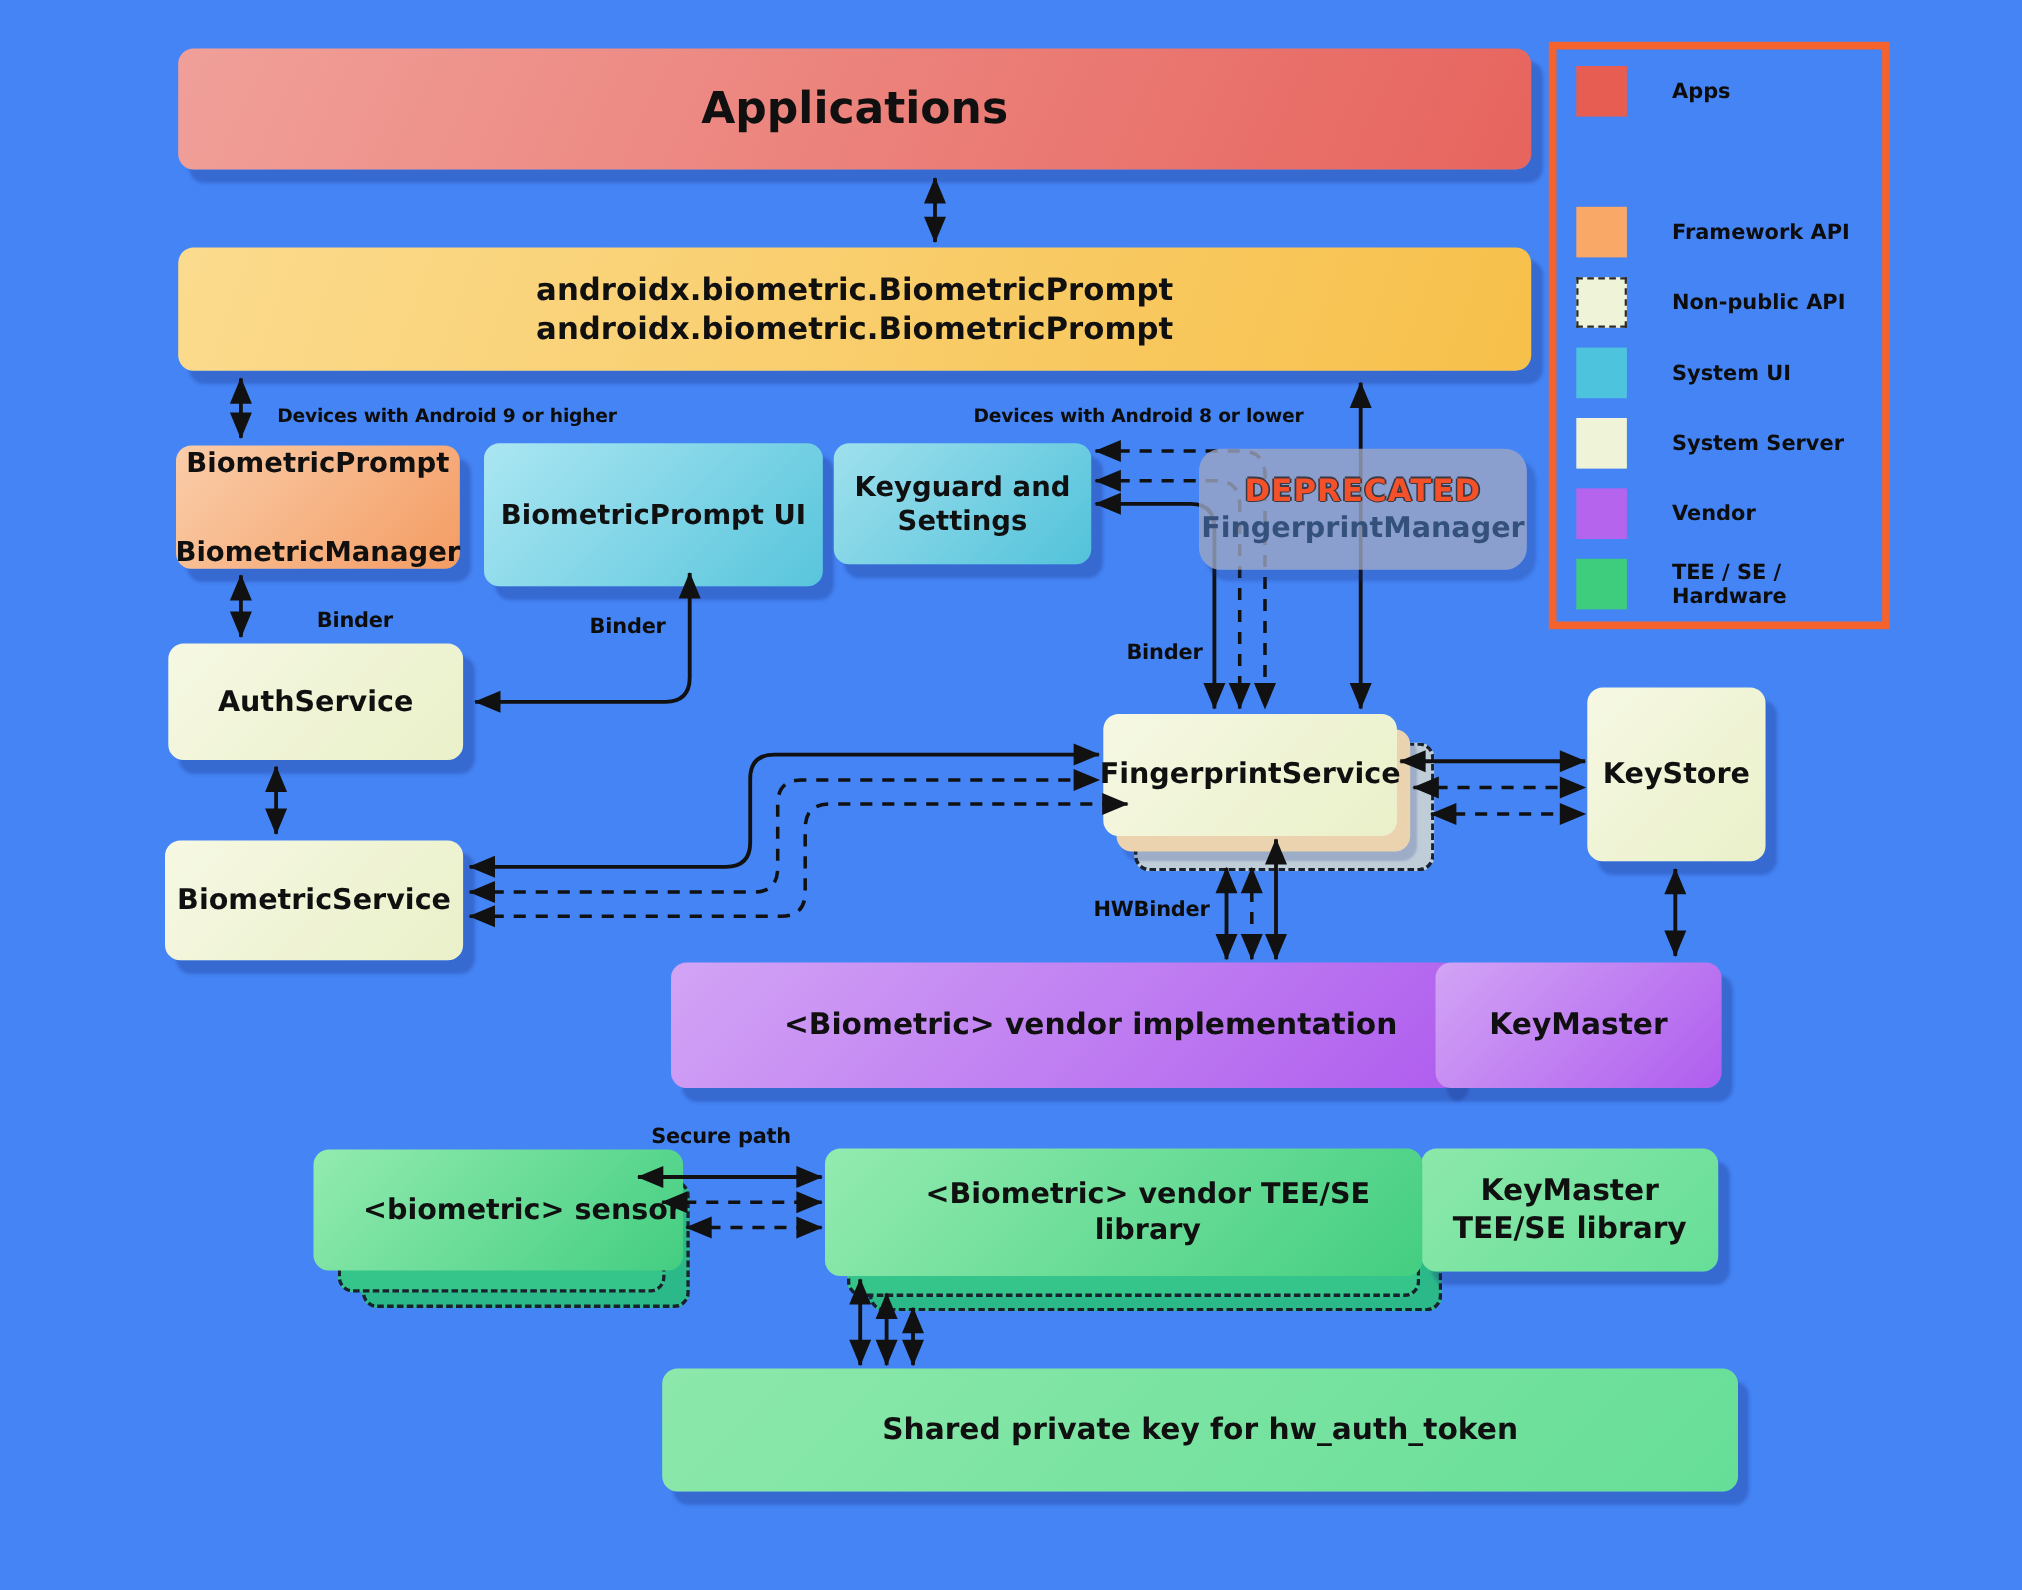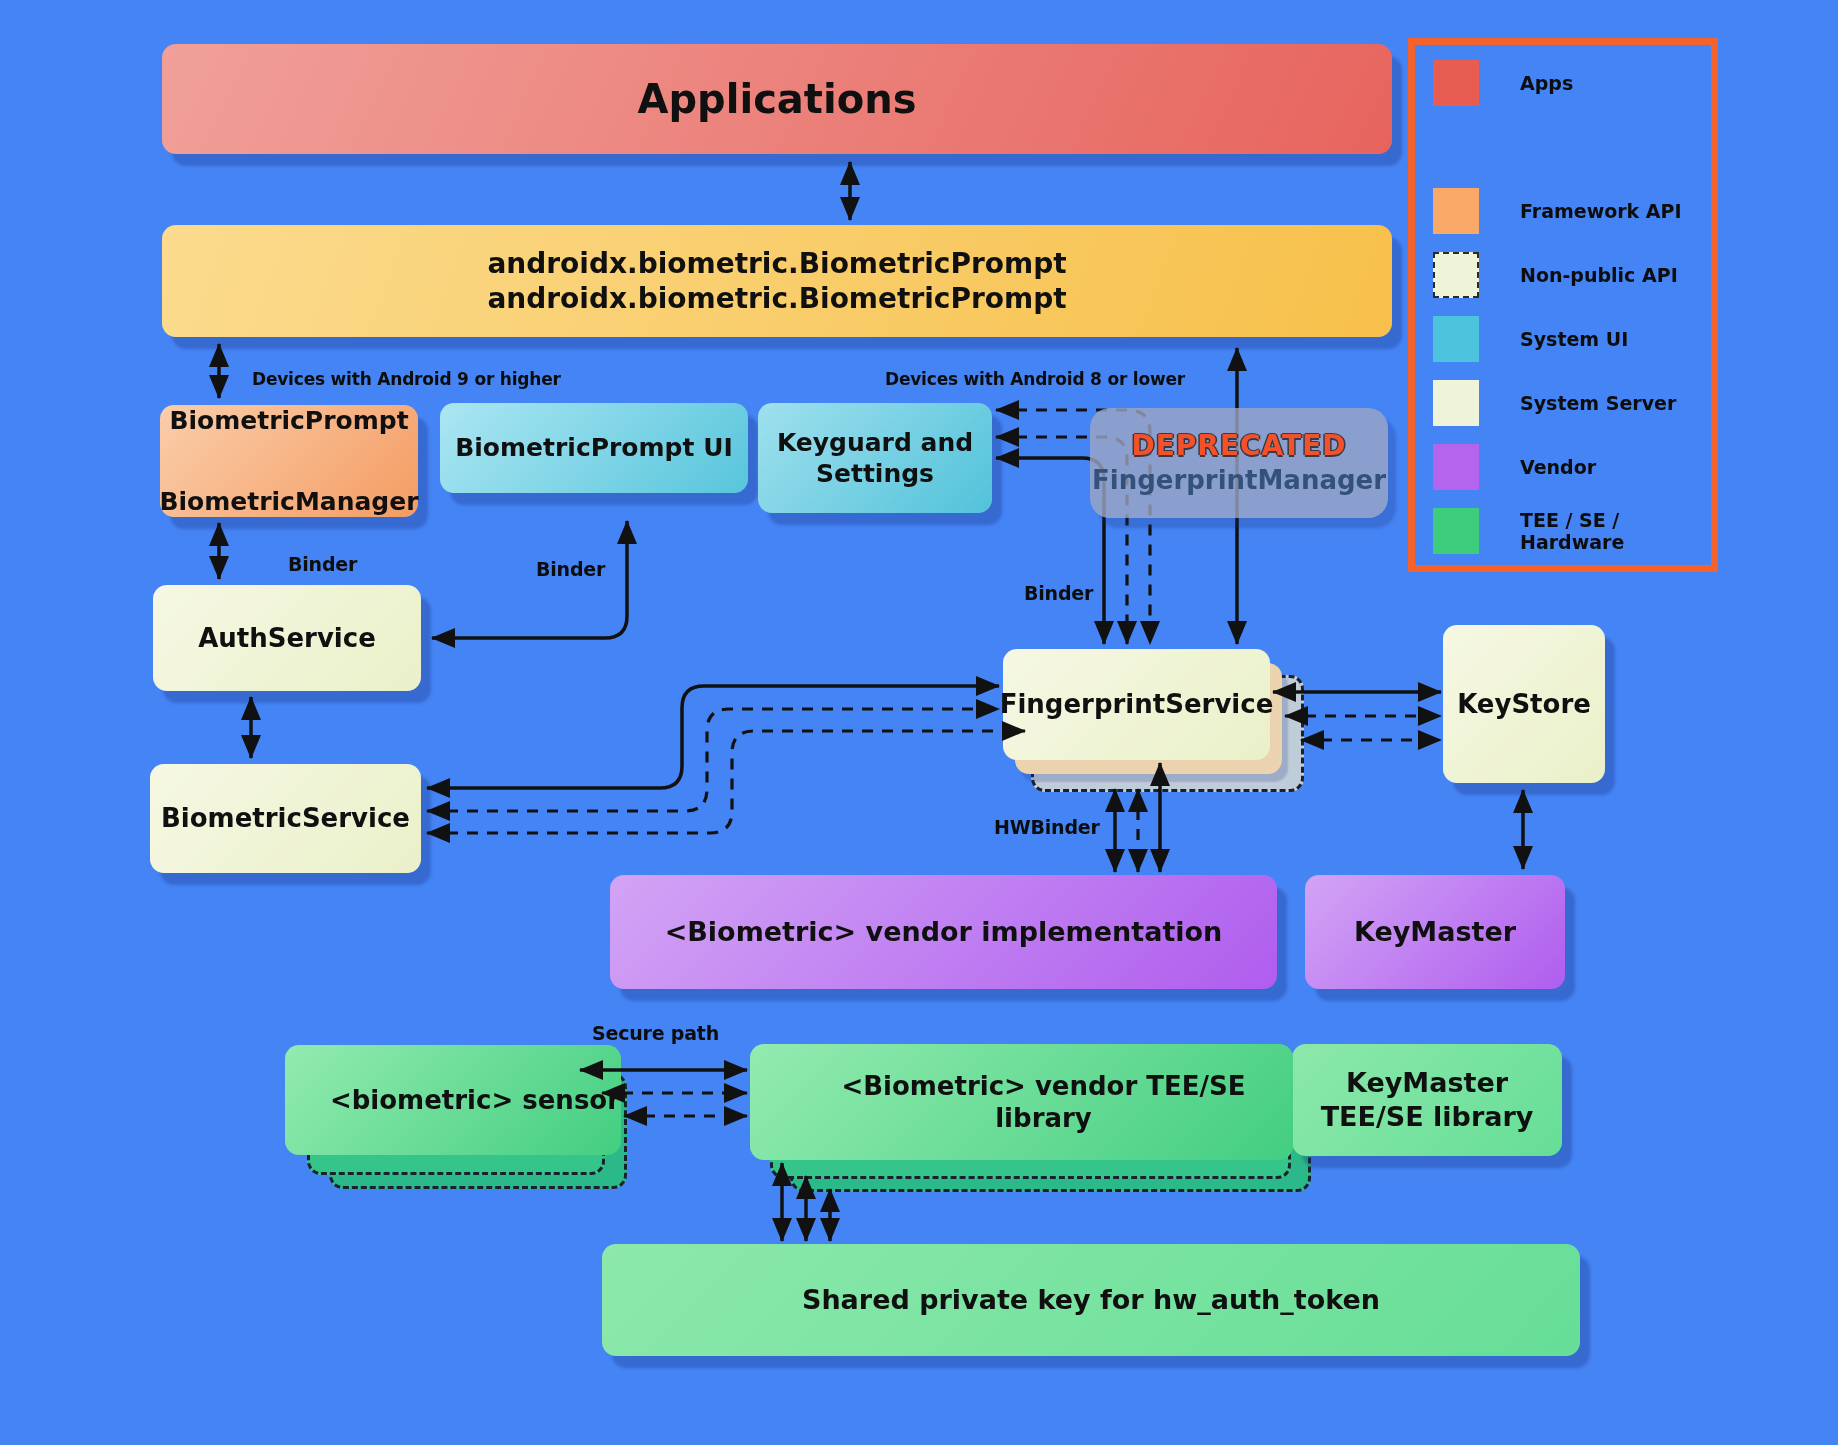--- a/index.html
+++ b/index.html
@@ -71,21 +71,21 @@
   <div class="box yellow" style="left:162px;top:225px;width:1230px;height:112px;font-size:28px;font-weight:800;">
     <span>androidx.biometric.BiometricPrompt</span>
     <span>androidx.biometric.BiometricPrompt</span>
   </div>
 
   <div class="box peach" style="left:160px;top:405px;width:258px;height:112px;font-size:25px;font-weight:800;">
     <span>BiometricPrompt</span>
     <span>BiometricManager</span>
   </div>
 
-  <div class="box cyan1" style="left:440px;top:403px;width:308px;height:90px;font-size:25px;font-weight:800;">
+  <div class="box cyan1" style="left:440px;top:403px;width:308px;height:130px;font-size:25px;font-weight:800;">
     <span>BiometricPrompt UI</span>
   </div>
 
   <div class="box cyan2" style="left:758px;top:403px;width:234px;height:110px;font-size:25px;font-weight:800;">
     <span>Keyguard and</span>
     <span>Settings</span>
   </div>
 
   <div class="box cream" style="left:153px;top:585px;width:268px;height:106px;font-size:26px;font-weight:800;">
     <span>AuthService</span>
@@ -96,21 +96,21 @@
   </div>
 
   <div class="box cream" style="left:1003px;top:649px;width:267px;height:111px;font-size:26px;font-weight:800;box-shadow:none;z-index:3;">
     <span>FingerprintService</span>
   </div>
 
   <div class="box cream" style="left:1443px;top:625px;width:162px;height:158px;font-size:26px;font-weight:800;">
     <span>KeyStore</span>
   </div>
 
-  <div class="box purple" style="left:610px;top:875px;width:667px;height:114px;font-size:27px;font-weight:800;">
+  <div class="box purple" style="left:610px;top:875px;width:667px;height:114px;font-size:27px;font-weight:800;padding-left:48px;">
     <span>&lt;Biometric&gt; vendor implementation</span>
   </div>
 
   <div class="box purple" style="left:1305px;top:875px;width:260px;height:114px;font-size:27px;font-weight:800;">
     <span>KeyMaster</span>
   </div>
 
   <div class="box green" style="left:285px;top:1045px;width:292px;height:110px;font-size:26px;font-weight:800;box-shadow:none;z-index:3;">
     <span>&lt;biometric&gt; sensor</span>
   </div>

